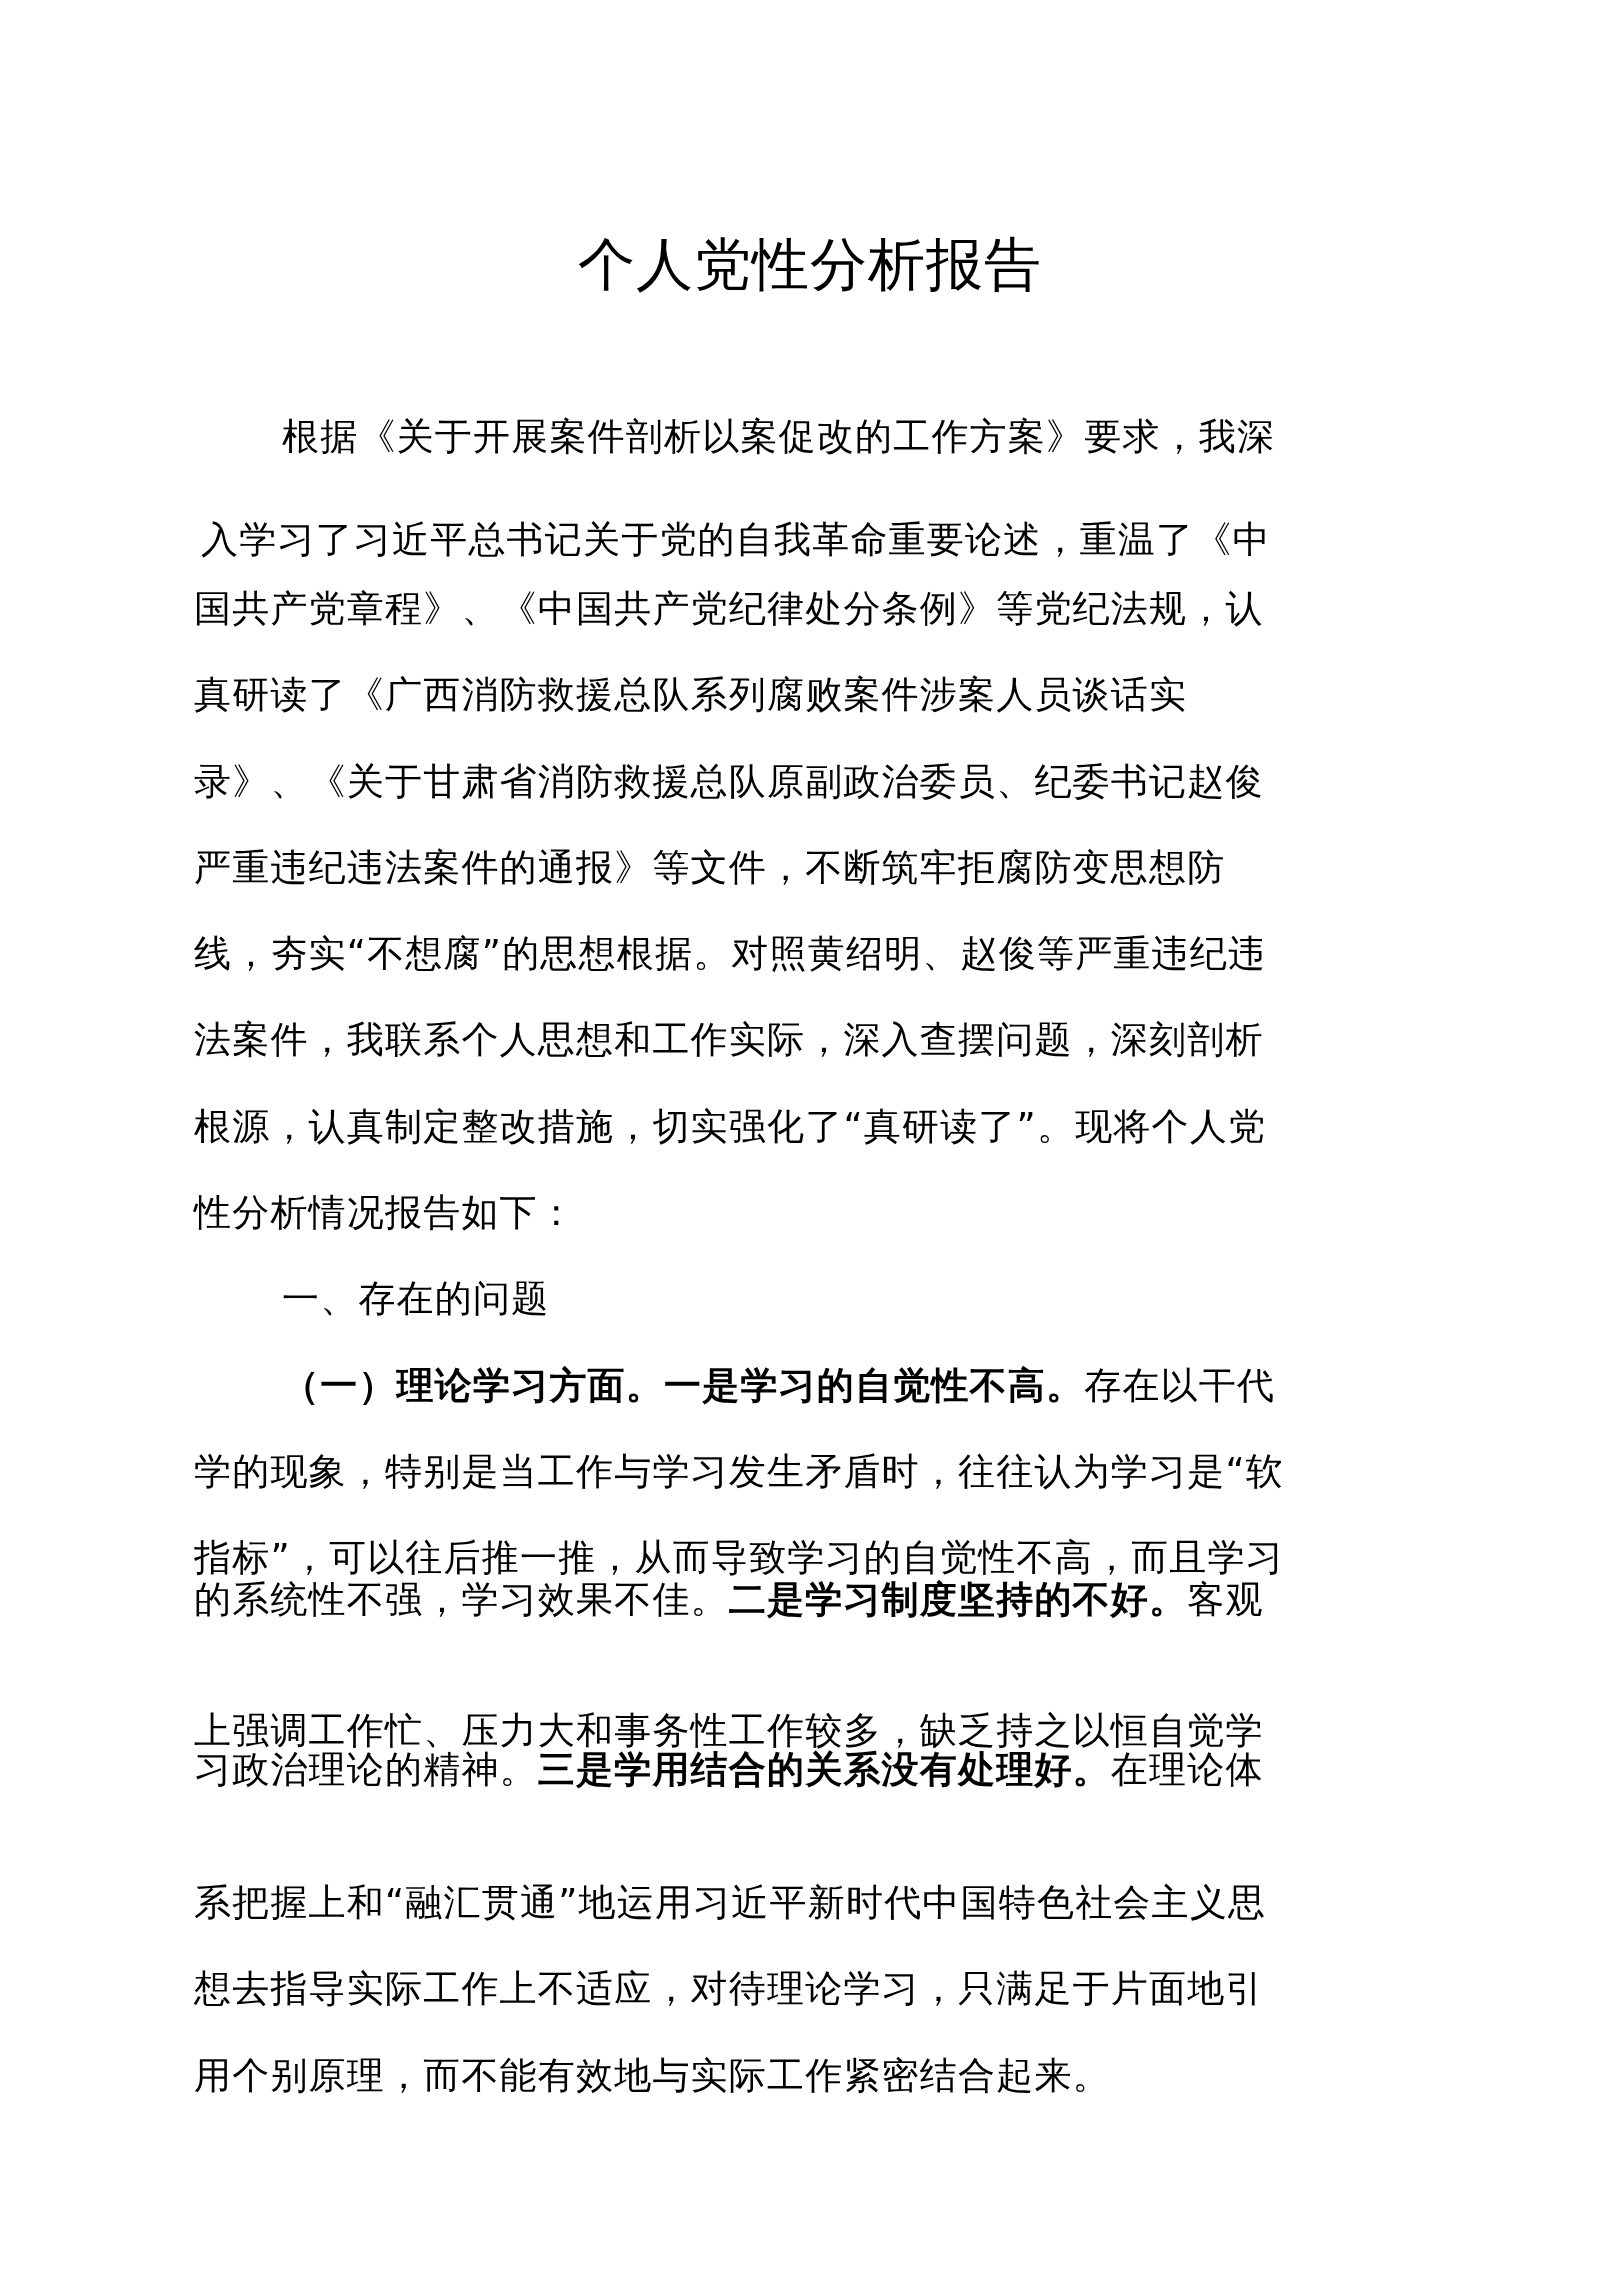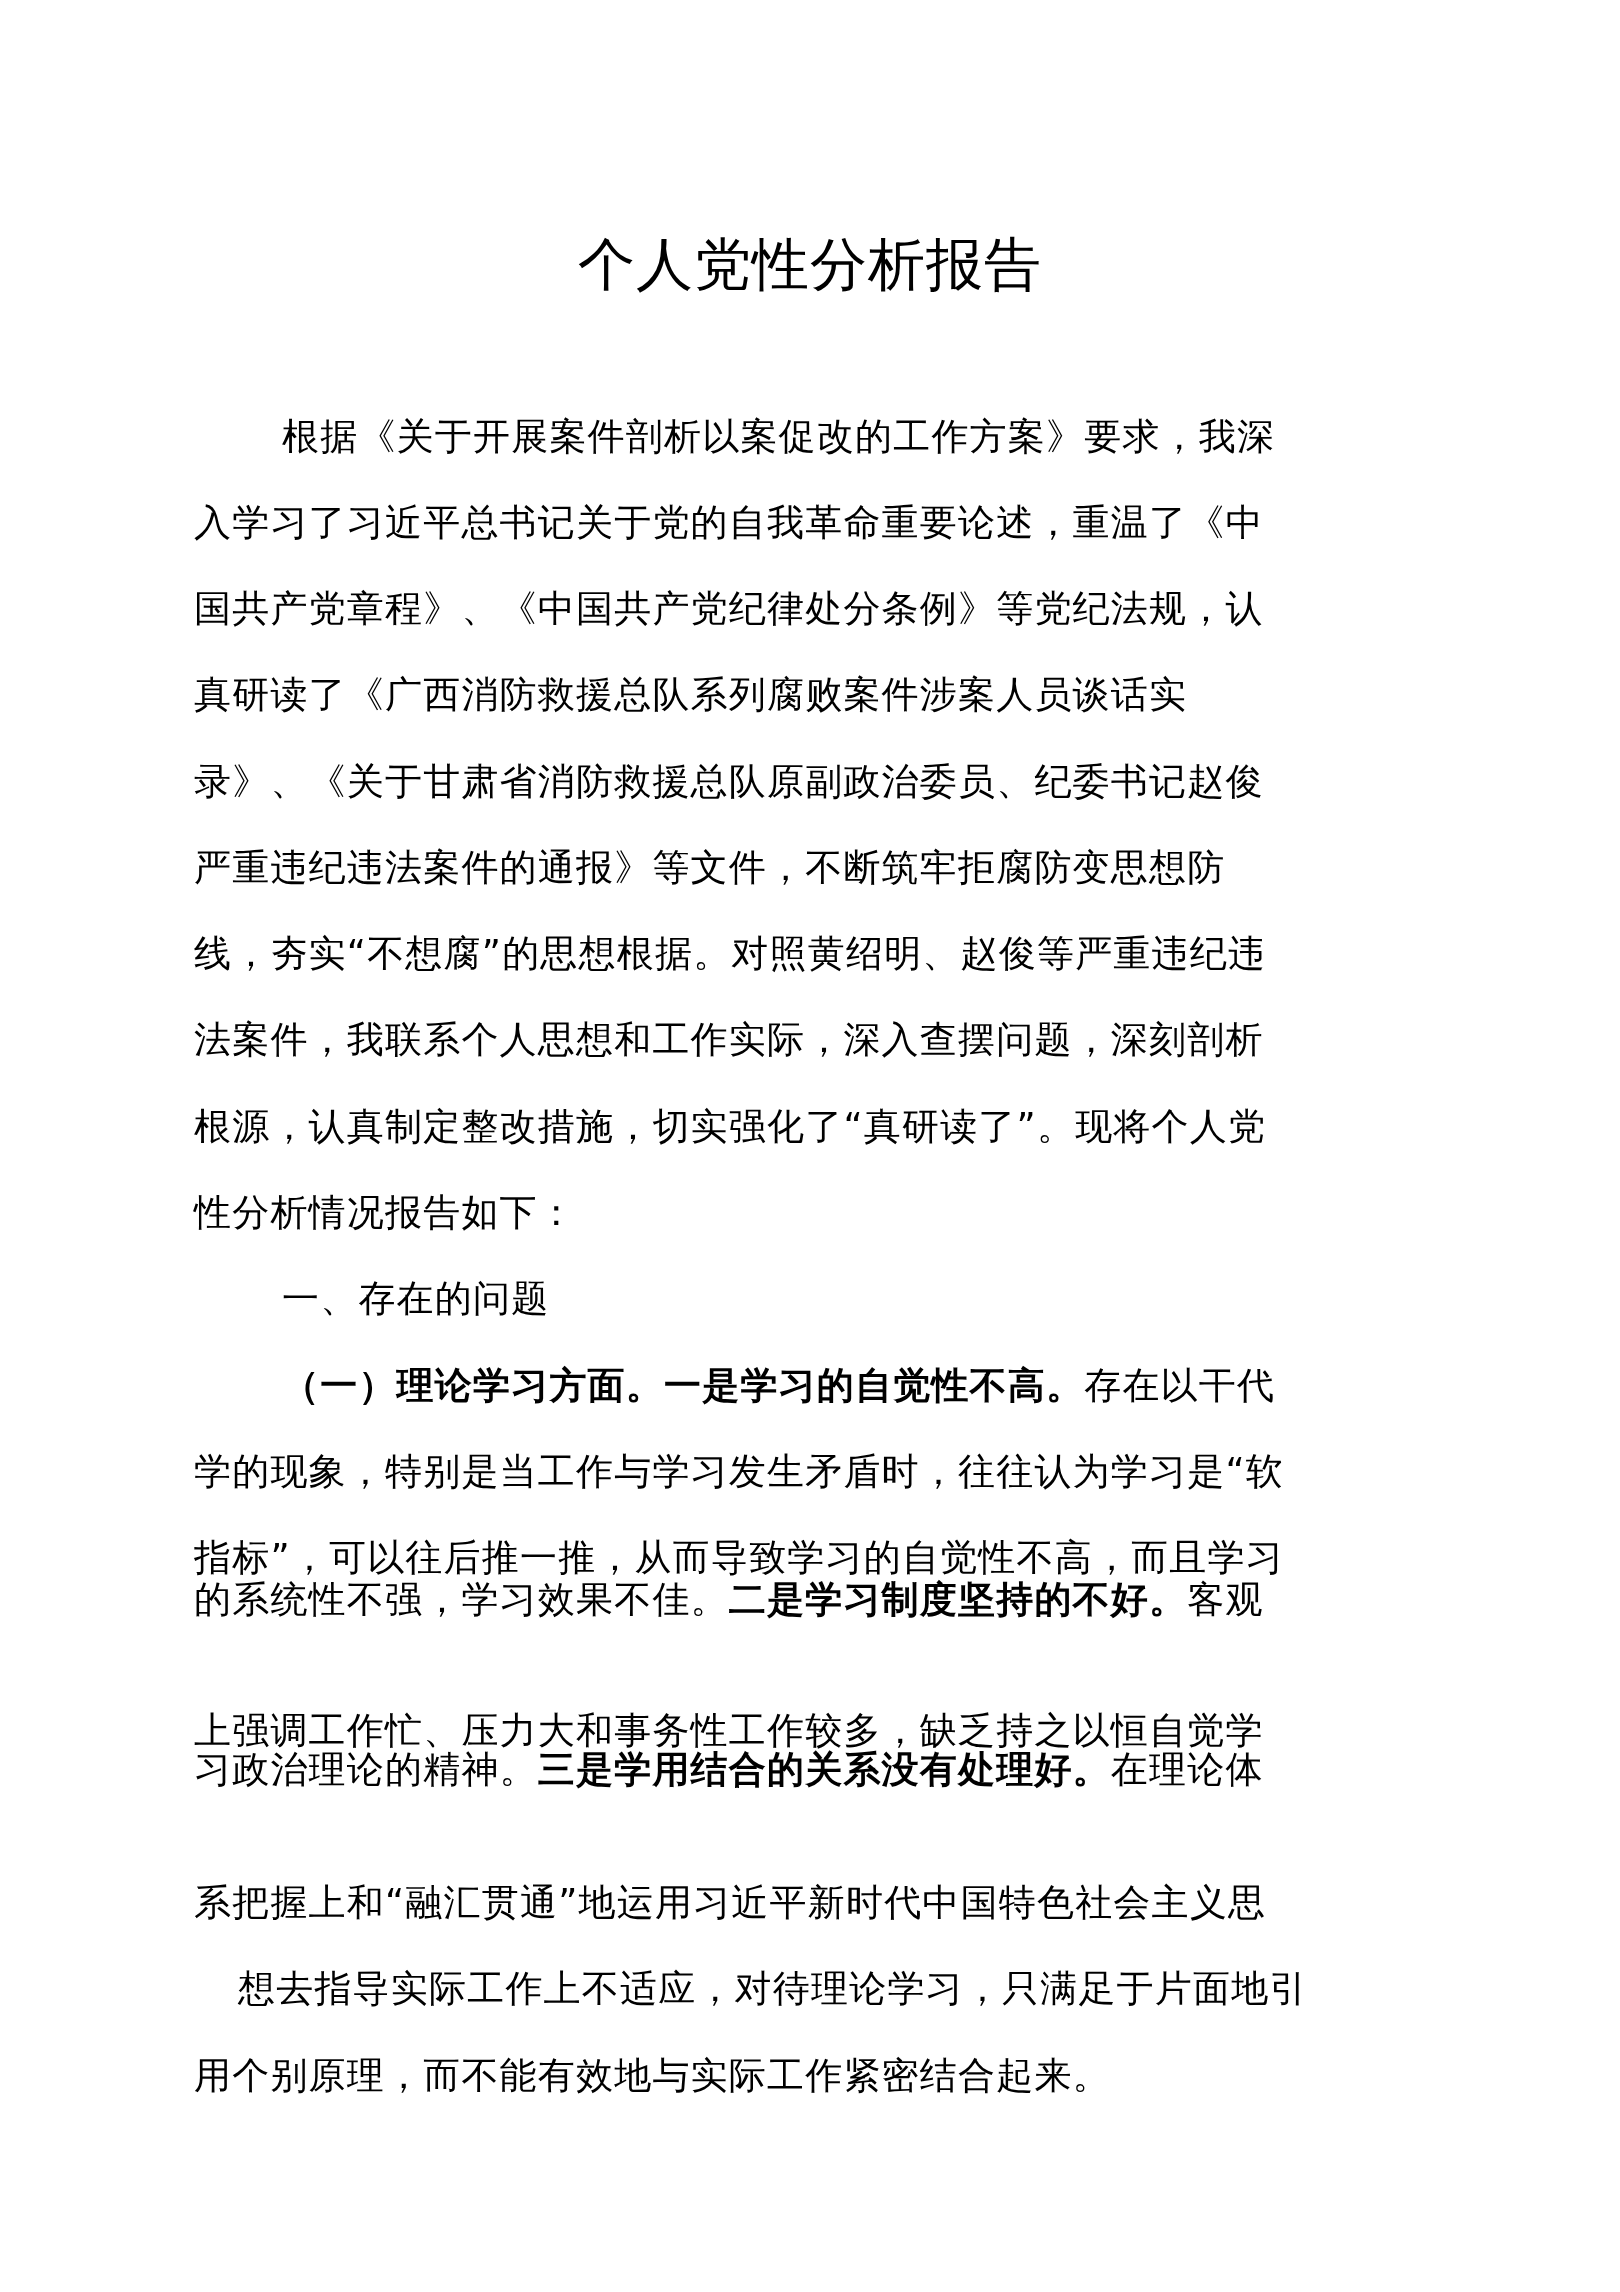--- a/index.html
+++ b/index.html
@@ -46,21 +46,21 @@
   </style>
 </head>
 <body>
 
 <div class="page">
 
   <div class="title">个人党性分析报告</div>
 
   <div>
     <div class="line" style="top:409px; left:282px;">根据《关于开展案件剖析以案促改的工作方案》要求，我深</div>
-    <div class="line" style="top:495px;">入学习了习近平总书记关于党的自我革命重要论述，重温了《中</div>
+    <div class="line" style="top:512px;margin-left:7px;">入学习了习近平总书记关于党的自我革命重要论述，重温了《中</div>
     <div class="line" style="top:581px;">国共产党章程》、《中国共产党纪律处分条例》等党纪法规，认</div>
     <div class="line" style="top:667px;">真研读了《广西消防救援总队系列腐败案件涉案人员谈话实</div>
     <div class="line" style="top:754px;">录》、《关于甘肃省消防救援总队原副政治委员、纪委书记赵俊</div>
     <div class="line" style="top:840px;">严重违纪违法案件的通报》等文件，不断筑牢拒腐防变思想防</div>
     <div class="line" style="top:926px;">线，夯实“不想腐”的思想根据。对照黄绍明、赵俊等严重违纪违</div>
     <div class="line" style="top:1012px;">法案件，我联系个人思想和工作实际，深入查摆问题，深刻剖析</div>
     <div class="line" style="top:1099px;">根源，认真制定整改措施，切实强化了“真研读了”。现将个人党</div>
     <div class="line" style="top:1185px;">性分析情况报告如下：</div>
   </div>
 
@@ -73,18 +73,18 @@
     <div class="line" style="top:1444px;">学的现象，特别是当工作与学习发生矛盾时，往往认为学习是“软</div>
     <div class="line" style="top:1530px;">指标”，可以往后推一推，从而导致学习的自觉性不高，而且学习</div>
     <div class="line" style="top:1572px;">
       <span>的系统性不强，学习效果不佳。</span><span class="b">二是学习制度坚持的不好。</span><span>客观</span>
     </div>
     <div class="line" style="top:1703px;">上强调工作忙、压力大和事务性工作较多，缺乏持之以恒自觉学</div>
     <div class="line" style="top:1742px;">
       <span>习政治理论的精神。</span><span class="b">三是学用结合的关系没有处理好。</span><span>在理论体</span>
     </div>
     <div class="line" style="top:1875px;">系把握上和“融汇贯通”地运用习近平新时代中国特色社会主义思</div>
-    <div class="line" style="top:1961px;margin-left:44px;">想去指导实际工作上不适应，对待理论学习，只满足于片面地引</div>
+    <div class="line" style="top:1961px;">想去指导实际工作上不适应，对待理论学习，只满足于片面地引</div>
     <div class="line" style="top:2048px;">用个别原理，而不能有效地与实际工作紧密结合起来。</div>
   </div>
 
 </div>
 
 
 </body></html>

